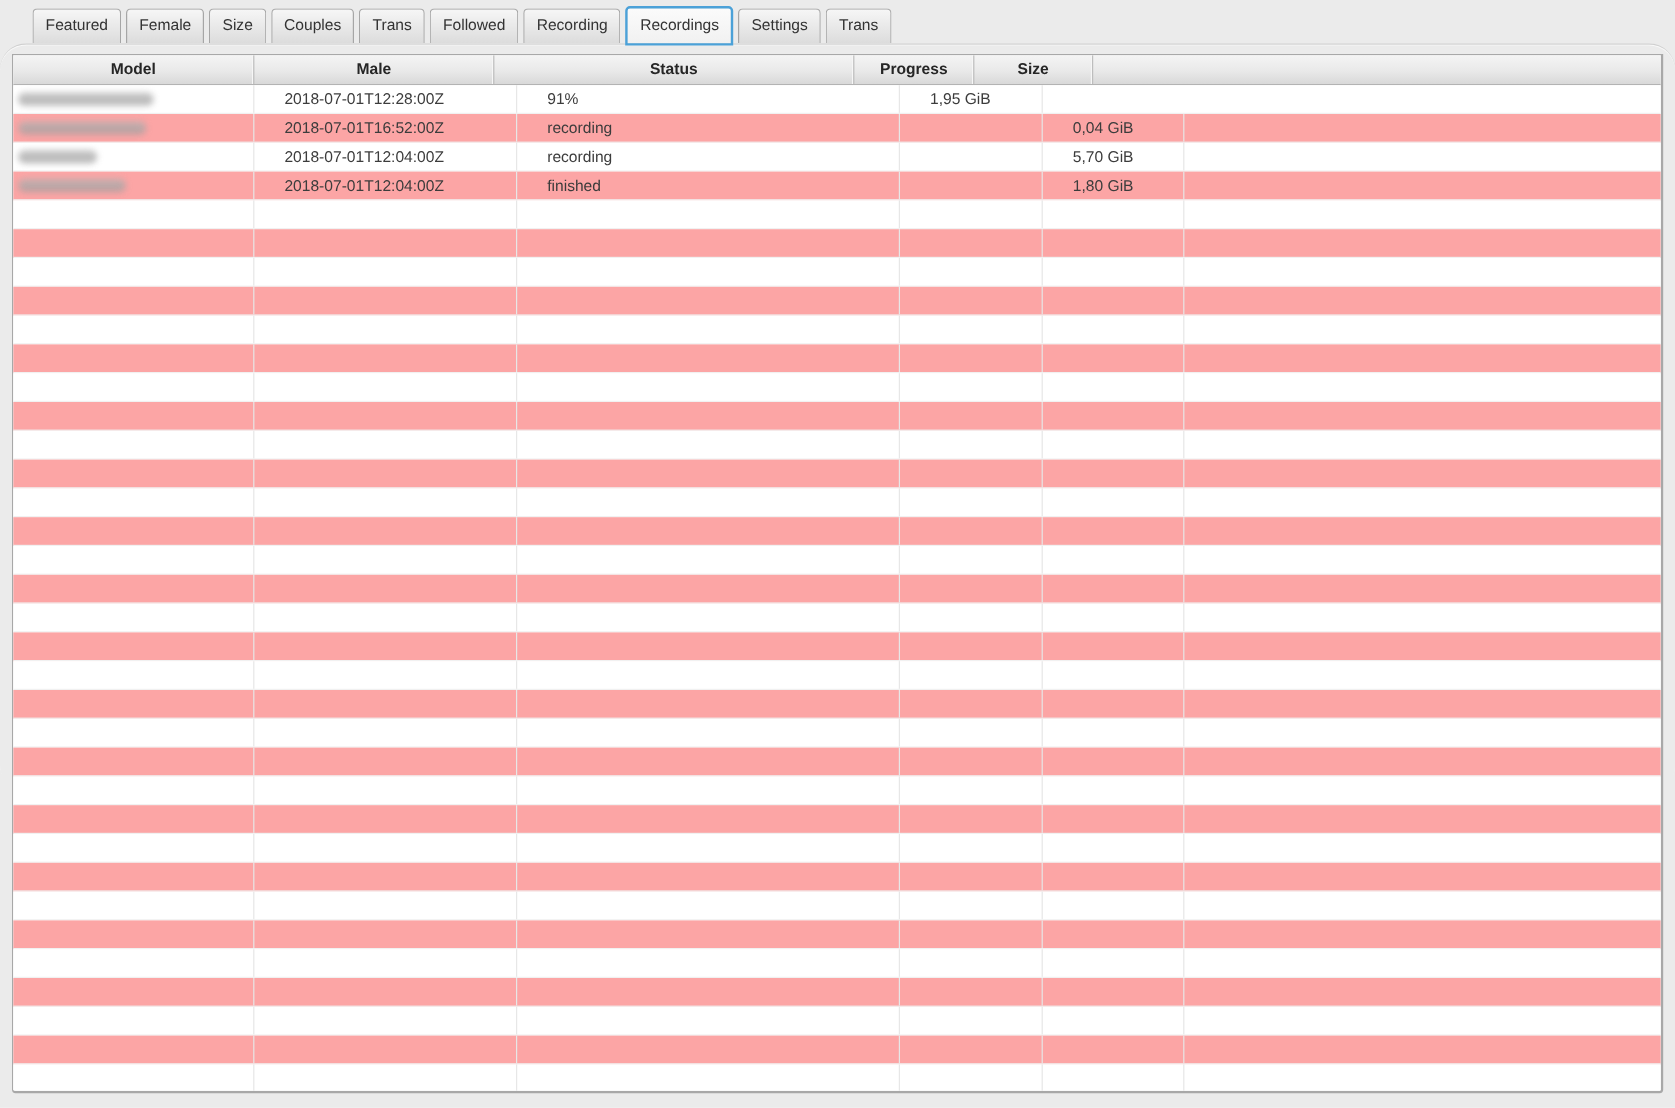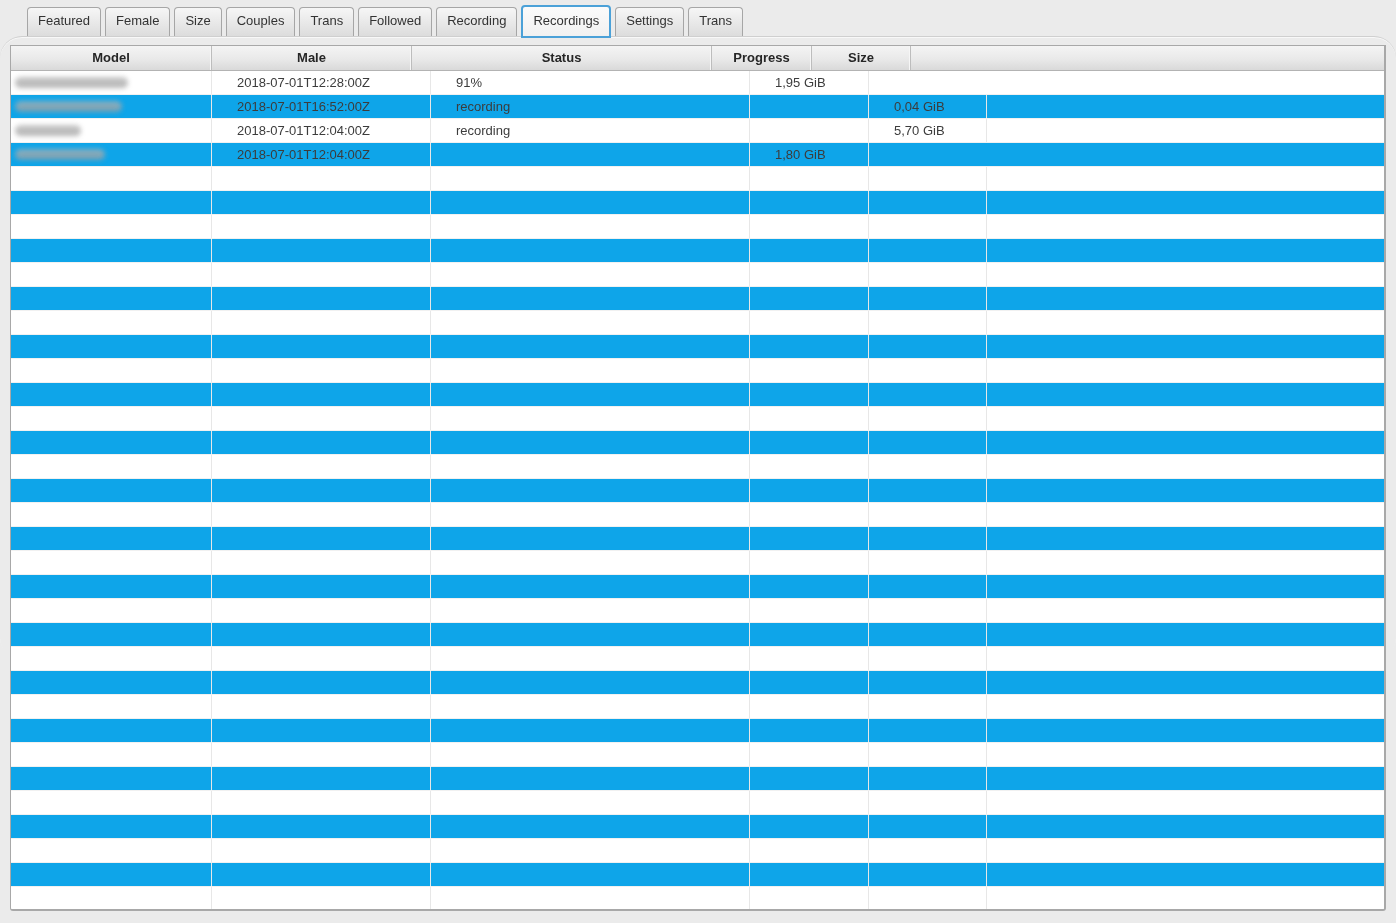--- a/index.html
+++ b/index.html
@@ -56,21 +56,21 @@
   .th{
     font-weight:bold; color:#262626; text-align:center;
     line-height:24px; border-right:1px solid #bdbdbd;
     box-shadow:inset -1px 0 0 #f6f6f6;
     overflow:hidden; white-space:nowrap;
   }
   .th:last-child{ border-right:none; box-shadow:none; }
   .row{
     height:24px; background:#fff; border-bottom:1px solid #f1f1f1;gap:19px;
   }
-  .row.even{ background:#0ea5e9; }
+  .row.even{ background:#fca5a5; }
   .cell{
     line-height:23px; padding-left:6px;
     border-right:1px solid #e7e7e7;
     overflow:hidden; white-space:nowrap; color:#3c3c3c;
   }
   .cell:last-child{ border-right:none; }
   .cell.model{ display:flex; align-items:center; padding-left:4px; }
   .redacted{
     height:11px; border-radius:6px;
     background:linear-gradient(#b5b5b5,#9c9c9c);
@@ -131,20 +131,21 @@
           <div class="cell">recording</div>
           <div class="cell"></div>
           <div class="cell">5,70 GiB</div>
           <div class="cell"></div>
         </div>
         <div class="row grid-cols even">
           <div class="cell model">
             <div class="redacted" style="width: 90px;"></div>
           </div>
           <div class="cell">2018-07-01T12:04:00Z</div>
+          <div class="cell">finished</div>
           <div class="cell"></div>
           <div class="cell">1,80 GiB</div>
           <div class="cell"></div>
         </div>
         <div class="row grid-cols">
           <div class="cell model"></div>
           <div class="cell"></div>
           <div class="cell"></div>
           <div class="cell"></div>
           <div class="cell"></div>

